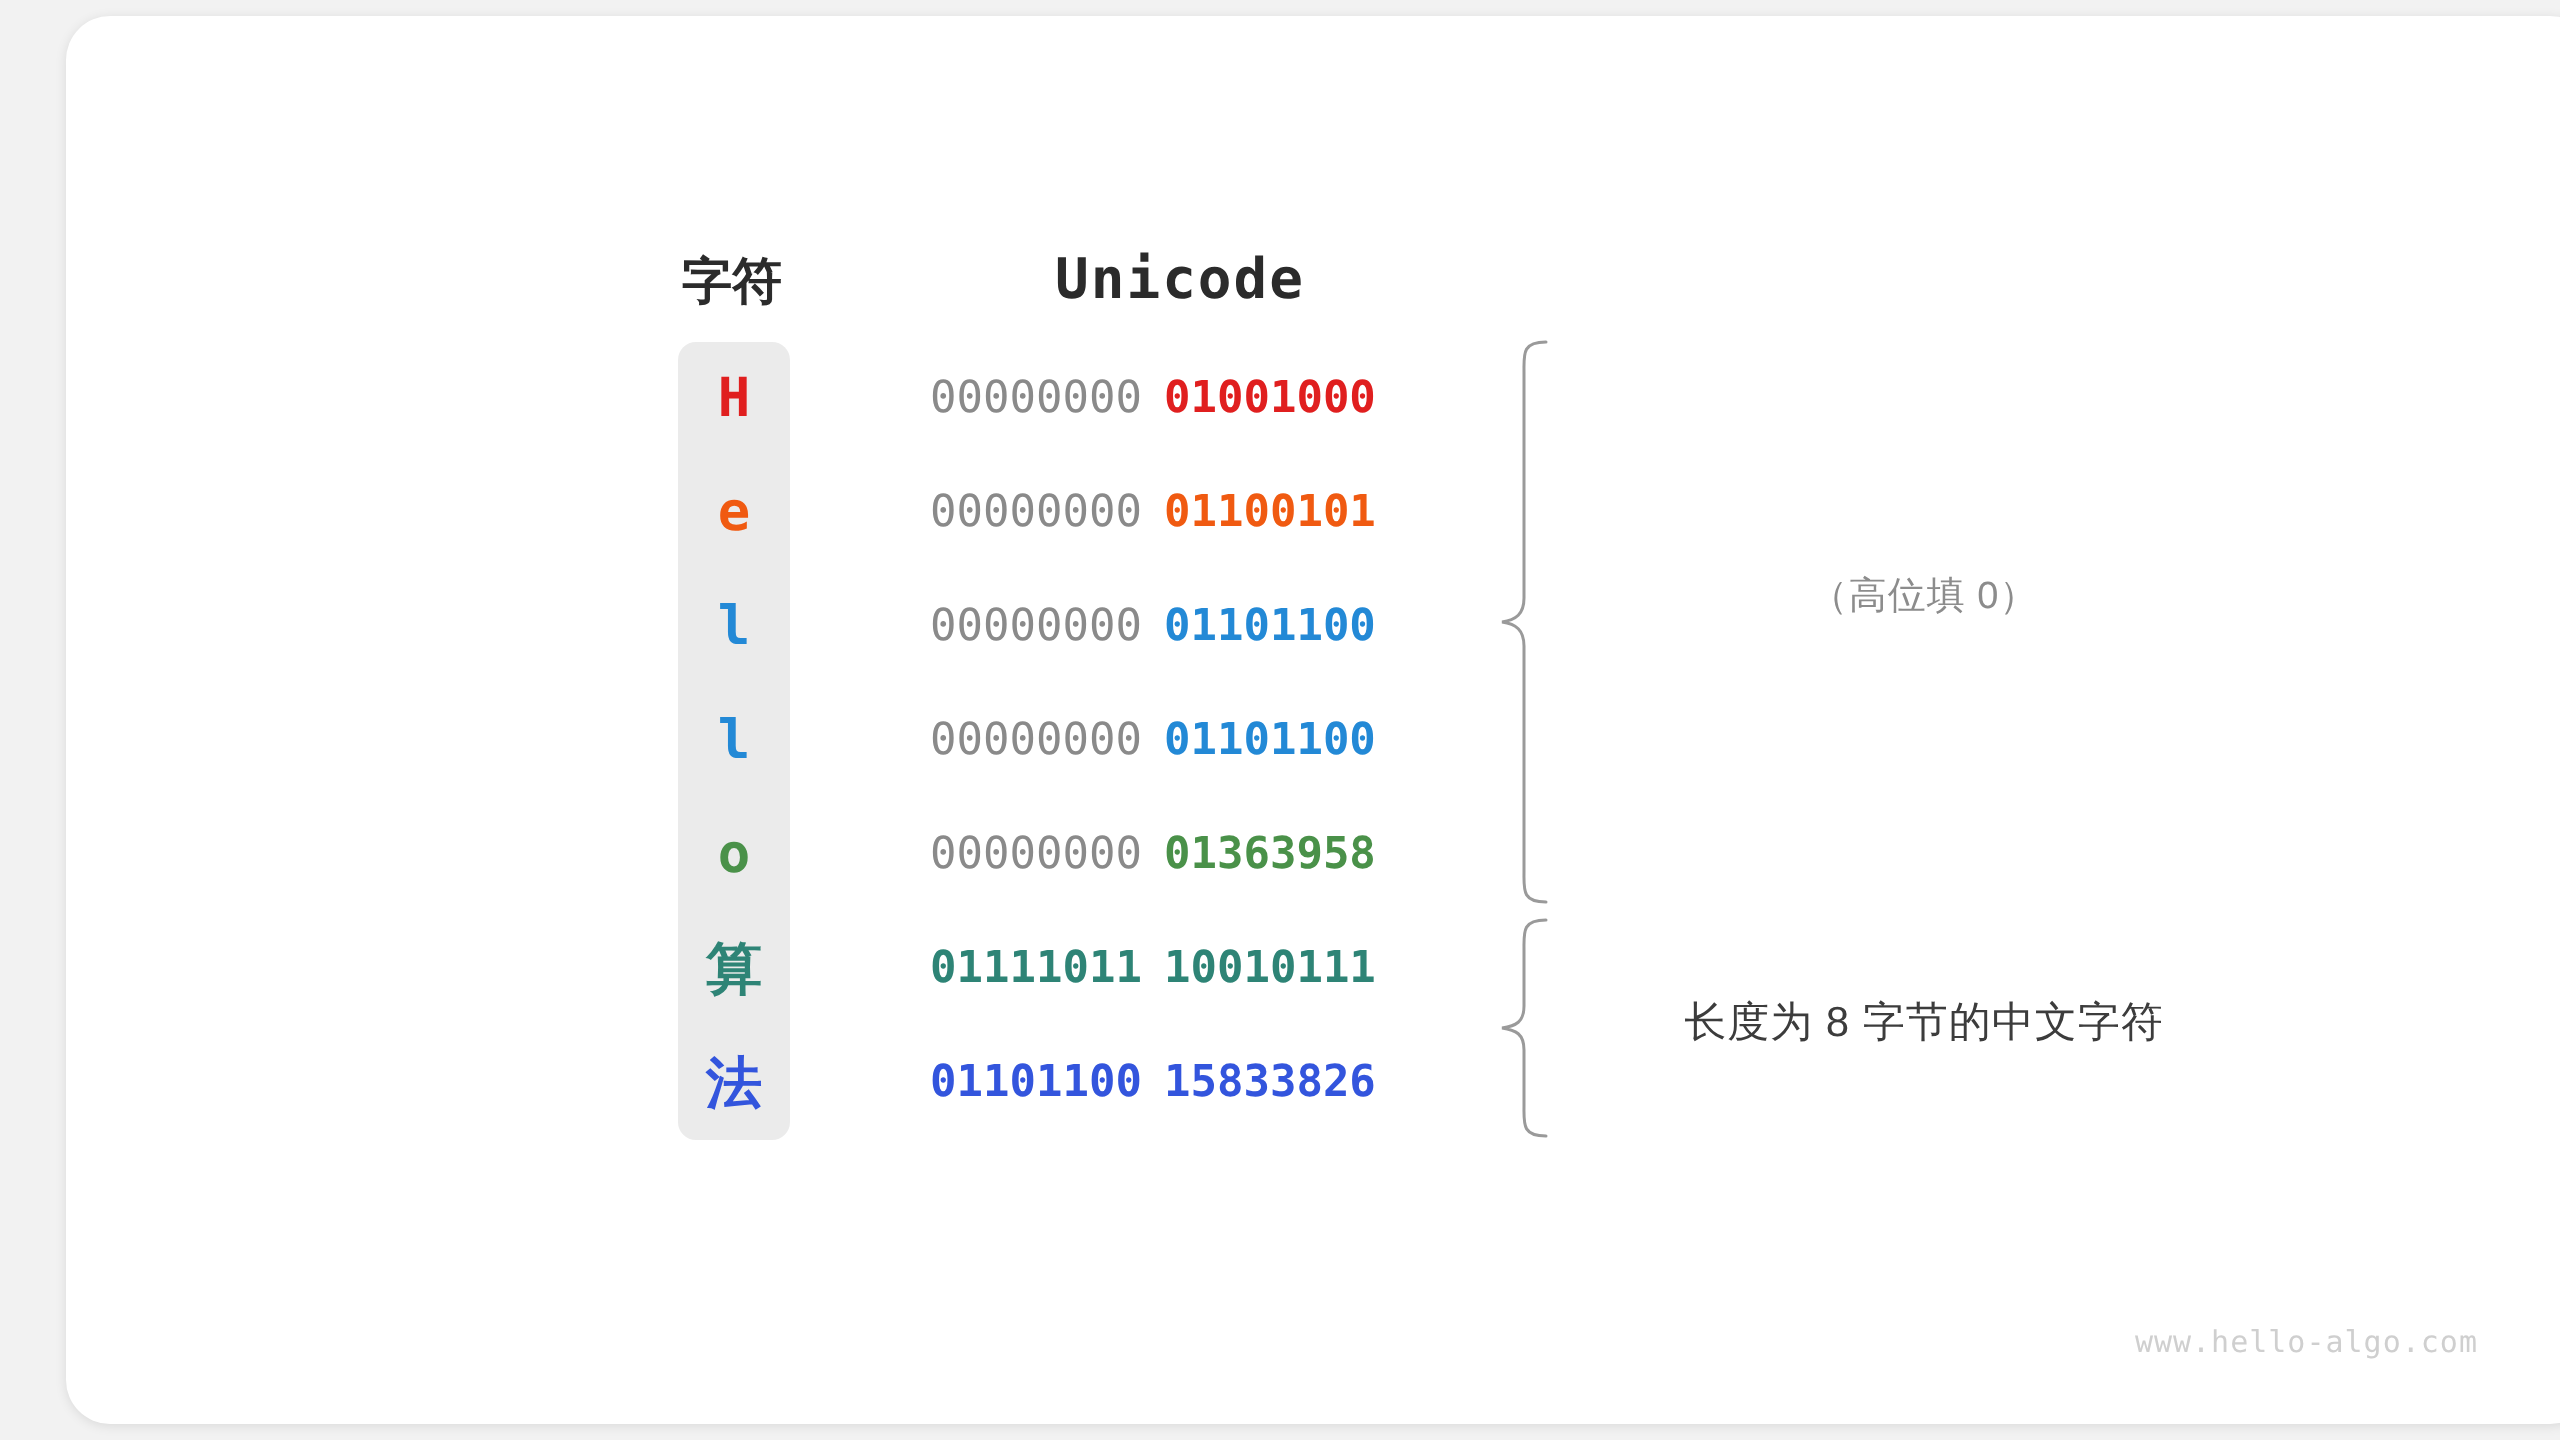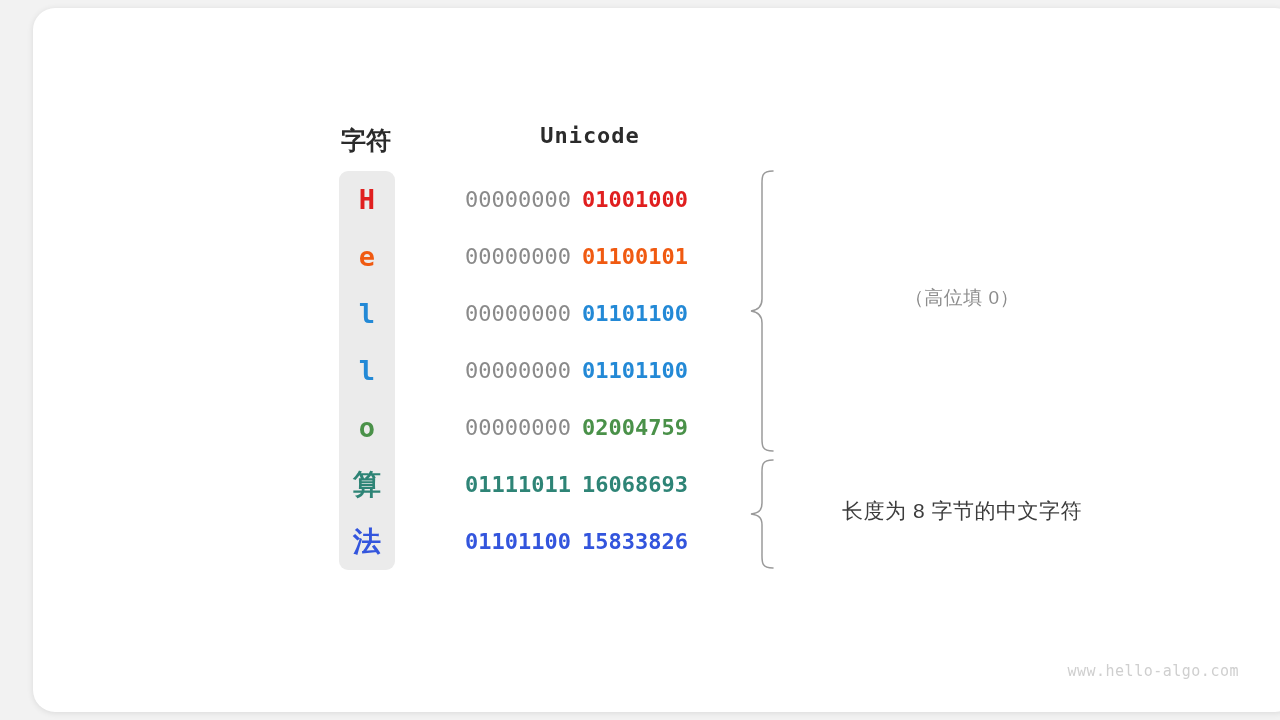--- a/index.html
+++ b/index.html
@@ -38,21 +38,21 @@
     top: 116px;
     transform: translateX(-50%);
     font-family: "Liberation Sans", sans-serif;
     font-size: 25px;
   }
   #hdr-unicode {
     left: 557px;
     top: 115px;
     transform: translateX(-50%);
     font-family: "DejaVu Sans Mono", monospace;
-    font-size: 22px;
+    font-size: 28px;
     letter-spacing: 1px;
   }
 
   
   #char-column {
     position: absolute;
     left: 306px;
     top: 163px;
     width: 56px;
     height: 399px;
@@ -152,23 +152,23 @@
   <div id="rows-layer">
       <div class="char-cell latin" style="top: 172px; color: rgb(224, 31, 31);">H</div>
       <div class="bin-row" style="top: 175px;"><span class="bin-hi">00000000</span><span class="bin-gap"></span><span class="bin-lo" style="color: rgb(224, 31, 31);">01001000</span></div>
       <div class="char-cell latin" style="top: 229px; color: rgb(240, 90, 17);">e</div>
       <div class="bin-row" style="top: 232px;"><span class="bin-hi">00000000</span><span class="bin-gap"></span><span class="bin-lo" style="color: rgb(240, 90, 17);">01100101</span></div>
       <div class="char-cell latin" style="top: 286px; color: rgb(35, 137, 214);">l</div>
       <div class="bin-row" style="top: 289px;"><span class="bin-hi">00000000</span><span class="bin-gap"></span><span class="bin-lo" style="color: rgb(35, 137, 214);">01101100</span></div>
       <div class="char-cell latin" style="top: 343px; color: rgb(35, 137, 214);">l</div>
       <div class="bin-row" style="top: 346px;"><span class="bin-hi">00000000</span><span class="bin-gap"></span><span class="bin-lo" style="color: rgb(35, 137, 214);">01101100</span></div>
       <div class="char-cell latin" style="top: 400px; color: rgb(74, 145, 73);">o</div>
-      <div class="bin-row" style="top: 403px;"><span class="bin-hi">00000000</span><span class="bin-gap"></span><span class="bin-lo" style="color: rgb(74, 145, 73);">02004759</span></div>
+      <div class="bin-row" style="top: 403px;"><span class="bin-hi">00000000</span><span class="bin-gap"></span><span class="bin-lo" style="color: rgb(74, 145, 73);">01363958</span></div>
       <div class="char-cell cjk" style="top: 457px; color: rgb(46, 132, 118);">算</div>
-      <div class="bin-row" style="top: 460px;"><span class="bin-hi filled" style="color: rgb(46, 132, 118); text-align: right;">01111011</span><span class="bin-gap"></span><span class="bin-lo" style="color: rgb(46, 132, 118);">16068693</span></div>
+      <div class="bin-row" style="top: 460px;"><span class="bin-hi filled" style="color: rgb(46, 132, 118); text-align: right;">01111011</span><span class="bin-gap"></span><span class="bin-lo" style="color: rgb(46, 132, 118);">10010111</span></div>
       <div class="char-cell cjk" style="top: 514px; color: rgb(51, 85, 221);">法</div>
       <div class="bin-row" style="top: 517px;"><span class="bin-hi filled" style="color: rgb(51, 85, 221);">01101100</span><span class="bin-gap"></span><span class="bin-lo" style="color: rgb(51, 85, 221);">15833826</span></div>
     </div>
 
   <svg class="brace" id="brace-1" style="top:160px;" width="30" height="286" viewBox="0 0 30 286" fill="none">
     <path d="M24 3 C12 3, 13 9, 13 18 L13 131 C13 139, 9 142, 2 143 C9 144, 13 147, 13 155 L13 268 C13 277, 12 283, 24 283" stroke="#9a9a9a" stroke-width="1.5" fill="none" stroke-linecap="round"></path>
   </svg>
 
   <svg class="brace" id="brace-2" style="top:449px;" width="30" height="114" viewBox="0 0 30 114" fill="none">
     <path d="M24 3 C12 3, 13 9, 13 18 L13 46 C13 54, 9 56, 2 57 C9 58, 13 60, 13 68 L13 96 C13 105, 12 111, 24 111" stroke="#9a9a9a" stroke-width="1.5" fill="none" stroke-linecap="round"></path>

